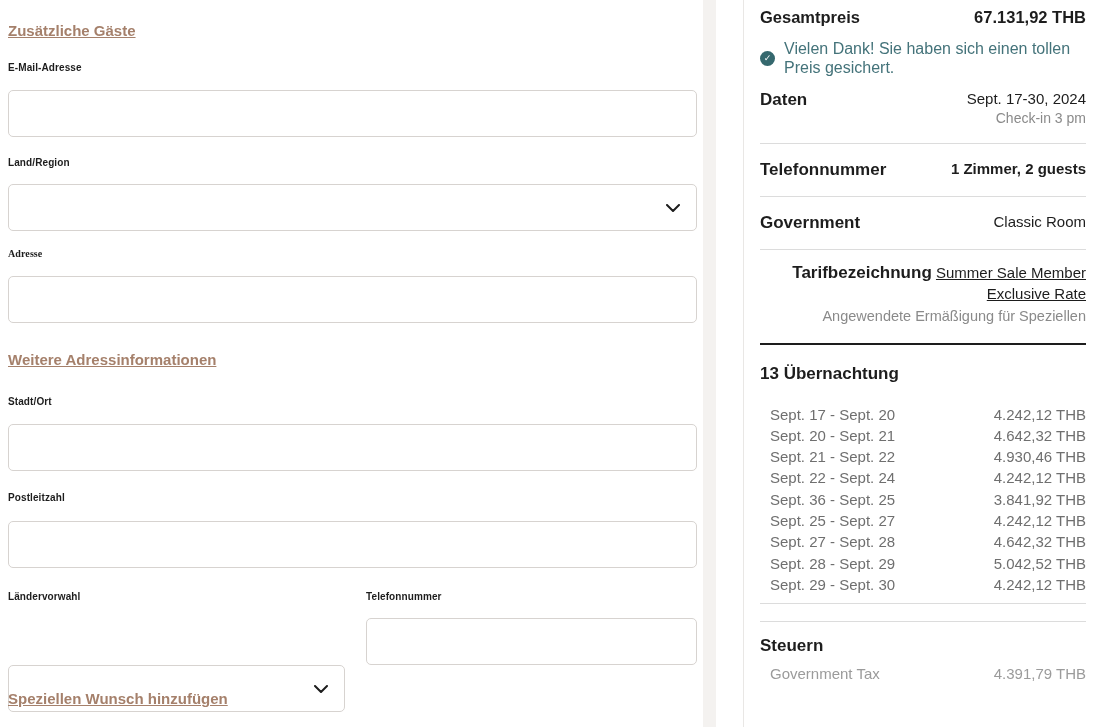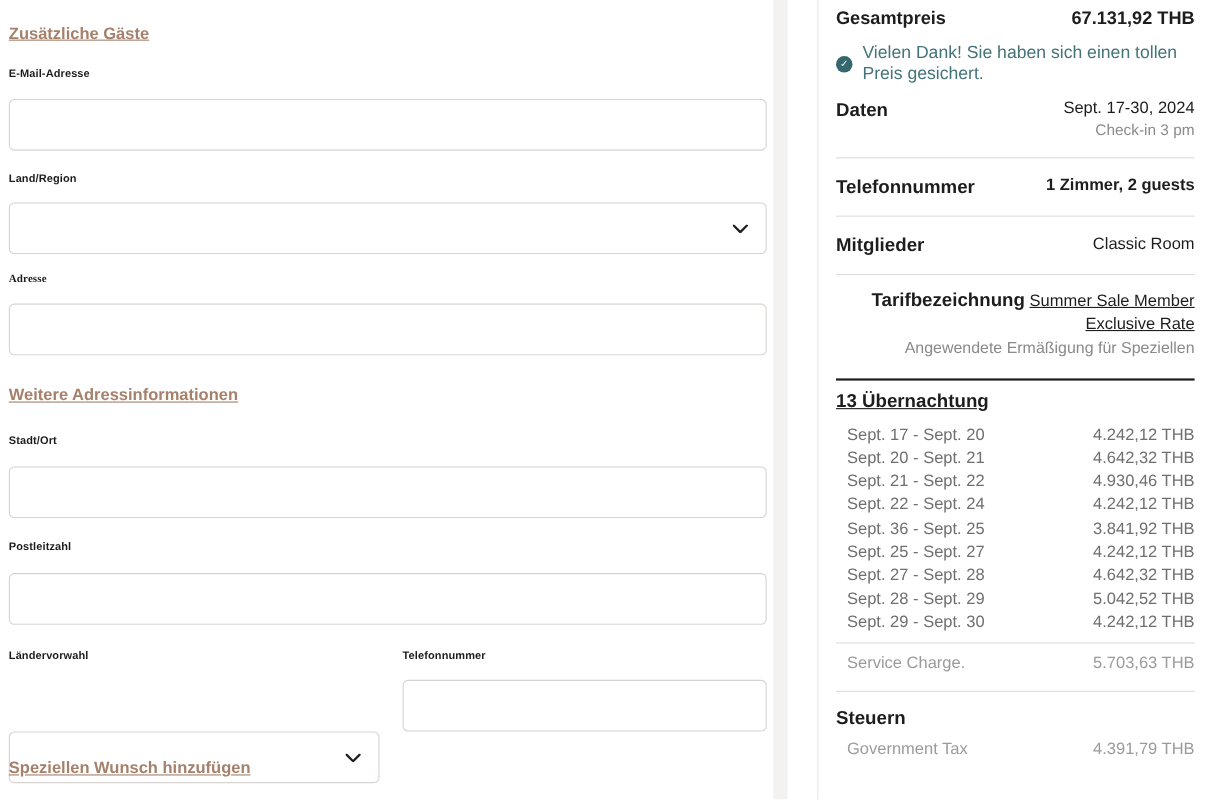--- a/index.html
+++ b/index.html
@@ -122,36 +122,36 @@
     <hr class="hr" style="margin-top:17px;">
 
     <div class="row" style="margin-top:16px;">
       <span class="lbl">Telefonnummer</span>
       <span class="val-bold">1 Zimmer, 2 guests</span>
     </div>
 
     <hr class="hr" style="margin-top:16px;">
 
     <div class="row" style="margin-top:16px;">
-      <span class="lbl">Mitglieder</span>
+      <span class="lbl">Government</span>
       <span class="val">Classic Room</span>
     </div>
 
     <hr class="hr" style="margin-top:16px;">
 
     <div class="rate-block" style="margin-top:13px;">
       <span class="lbl">Tarifbezeichnung</span>
       <a class="rate-link">Summer Sale Member Exclusive Rate</a>
       <div class="muted" style="font-size:14.5px; margin-top:2px;">Angewendete Ermäßigung für Speziellen</div>
     </div>
 
     <hr class="hr-dark" style="margin-top:16px;">
 
-    <div class="lbl" style="margin-top:9px;text-decoration:underline;">13 Übernachtung</div>
-    <div style="margin-top:10px;">
+    <div class="lbl" style="margin-top:19px;">13 Übernachtung</div>
+    <div style="margin-top:20px;">
       <div class="night-row">
         <span>Sept. 17 - Sept. 20</span>
         <span>4.242,12 THB</span>
       </div>
       <div class="night-row">
         <span>Sept. 20 - Sept. 21</span>
         <span>4.642,32 THB</span>
       </div>
       <div class="night-row">
         <span>Sept. 21 - Sept. 22</span>
@@ -178,24 +178,20 @@
         <span>5.042,52 THB</span>
       </div>
       <div class="night-row">
         <span>Sept. 29 - Sept. 30</span>
         <span>4.242,12 THB</span>
       </div>
     </div>
 
     <hr class="hr" style="margin-top:8px;">
 
-    <div class="fee-row" style="margin-top:10px;">
-      <span>Service Charge.</span>
-      <span>5.703,63 THB</span>
-    </div>
 
     <hr class="hr" style="margin-top:17px;">
 
     <div class="lbl" style="margin-top:14px;">Steuern</div>
     <div class="fee-row" style="margin-top:10px;">
       <span>Government Tax</span>
       <span>4.391,79 THB</span>
     </div>
 
   </div>

